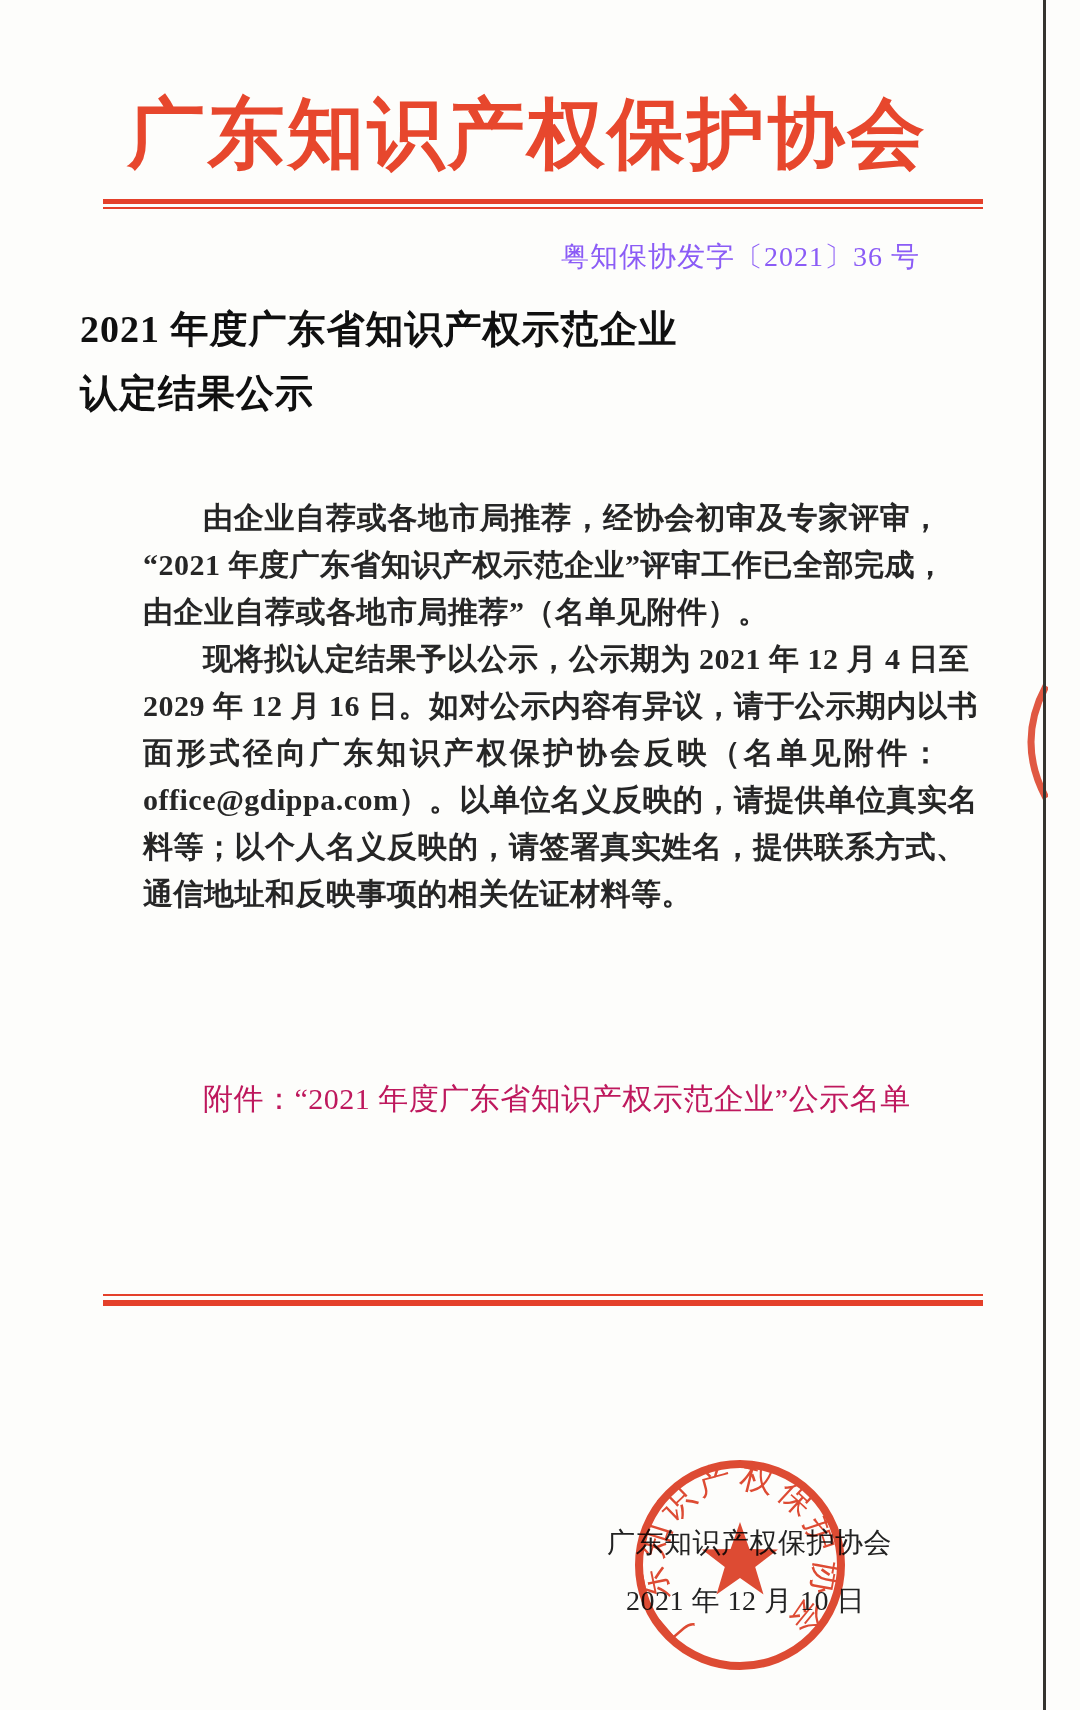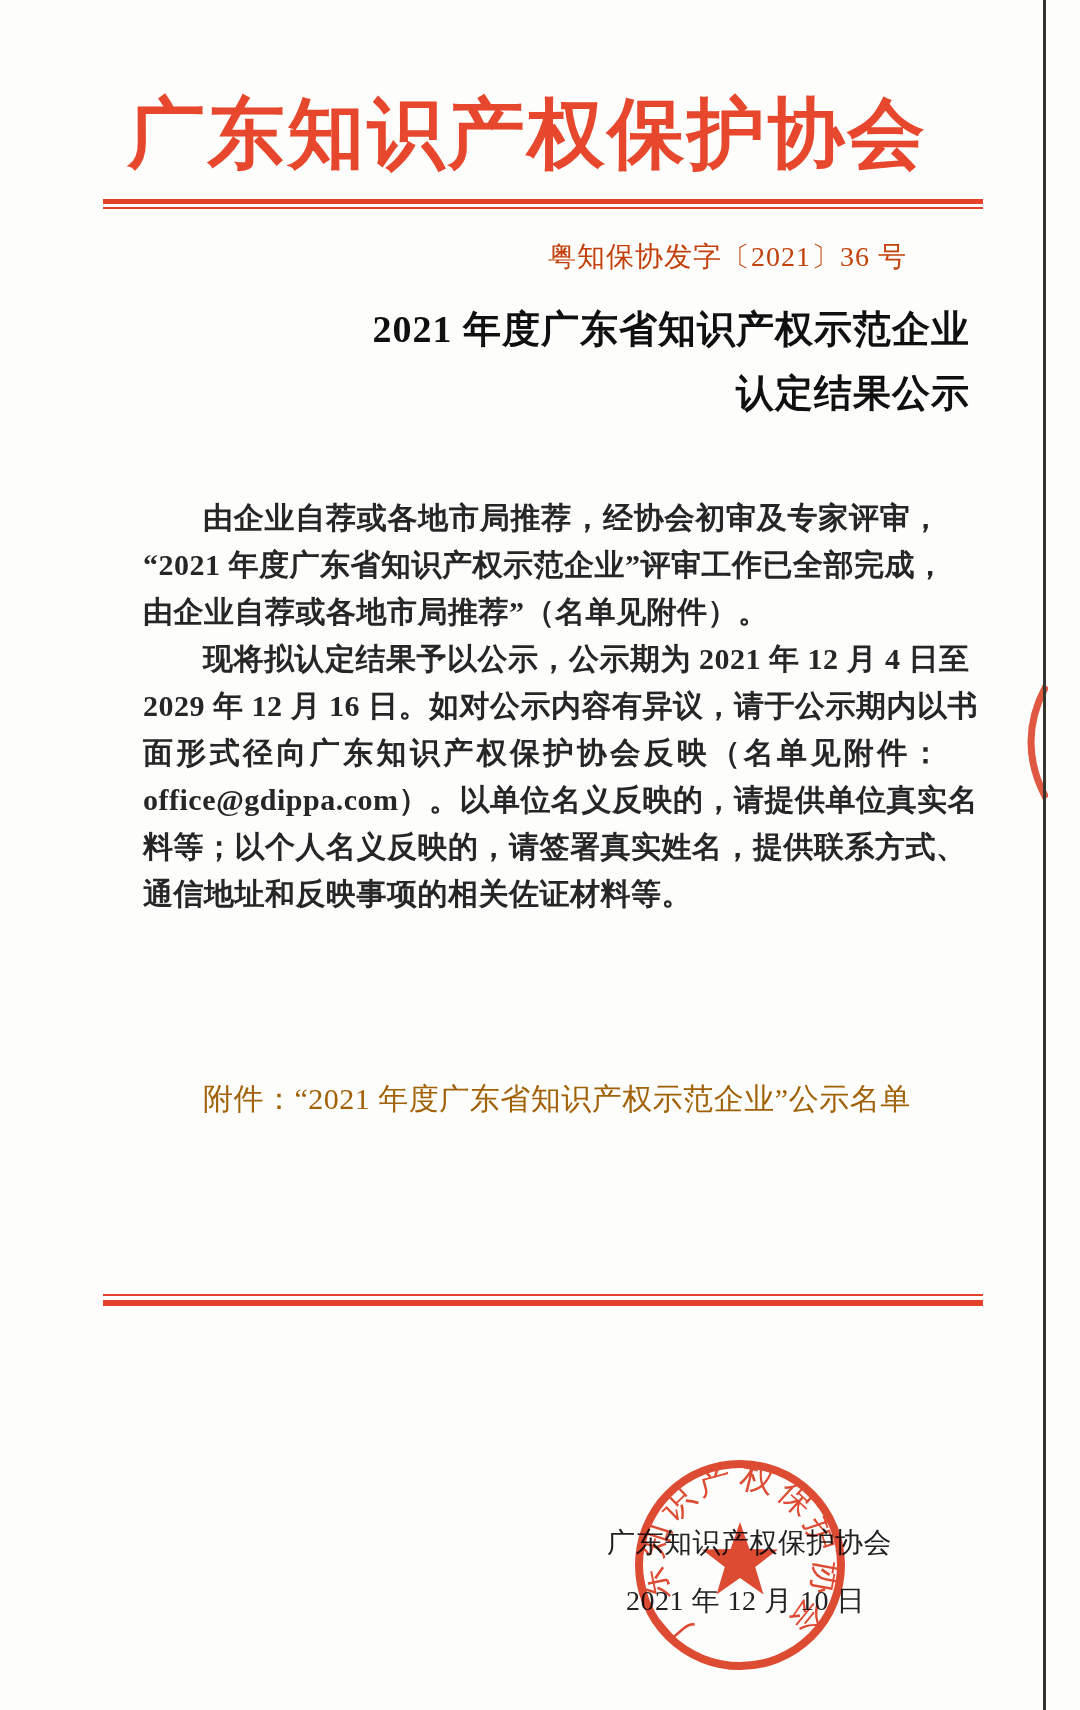--- a/index.html
+++ b/index.html
@@ -21,44 +21,44 @@
   .rule-top{top:199px;}
   .rule-top .bar1{height:5px;background:#e4402a;}
   .rule-top .gap{height:3px;}
   .rule-top .bar2{height:2px;background:#e4402a;}
   .rule-bottom{top:1294px;}
   .rule-bottom .bar1{height:2px;background:#e4402a;}
   .rule-bottom .gap{height:4px;}
   .rule-bottom .bar2{height:6px;background:#e4402a;}
 
   .doc-number{
-    position:absolute;top:238px;left:548px;
-    font-size:28px;color:#c2410c;white-space:nowrap;letter-spacing:1px;
+    position:absolute;top:238px;left:561px;
+    font-size:28px;color:#8b5cf6;white-space:nowrap;letter-spacing:1px;
   }
 
   .doc-title{
-    position:absolute;top:297px;left:90px;width:880px;margin:0;
-    text-align:right;color:#101010;
+    position:absolute;top:297px;left:80px;width:880px;margin:0;
+    text-align:left;color:#101010;
     font-size:38px;font-weight:bold;line-height:64px;letter-spacing:1px;
   }
 
   .body-text{
     position:absolute;top:494px;left:143px;width:798px;
     font-size:30px;color:#262626;letter-spacing:0.5px;font-weight:bold;
   }
   .bline{
     line-height:47px;height:47px;white-space:nowrap;
     text-align:justify;text-align-last:justify;
   }
   .bline.first{text-indent:2em;}
   .bline.plast{text-align-last:left;}
 
   .attachment{
     position:absolute;top:1075px;left:143px;width:798px;
-    font-size:30px;line-height:47px;color:#a16207;
+    font-size:30px;line-height:47px;color:#be185d;
     text-indent:2em;letter-spacing:0.5px;white-space:nowrap;
   }
 
   .sig-org{
     position:absolute;top:1524px;left:607px;
     font-size:28px;color:#222;letter-spacing:0.5px;white-space:nowrap;
   }
   .sig-date{
     position:absolute;top:1582px;left:626px;
     font-size:28px;color:#222;letter-spacing:0.5px;white-space:nowrap;

